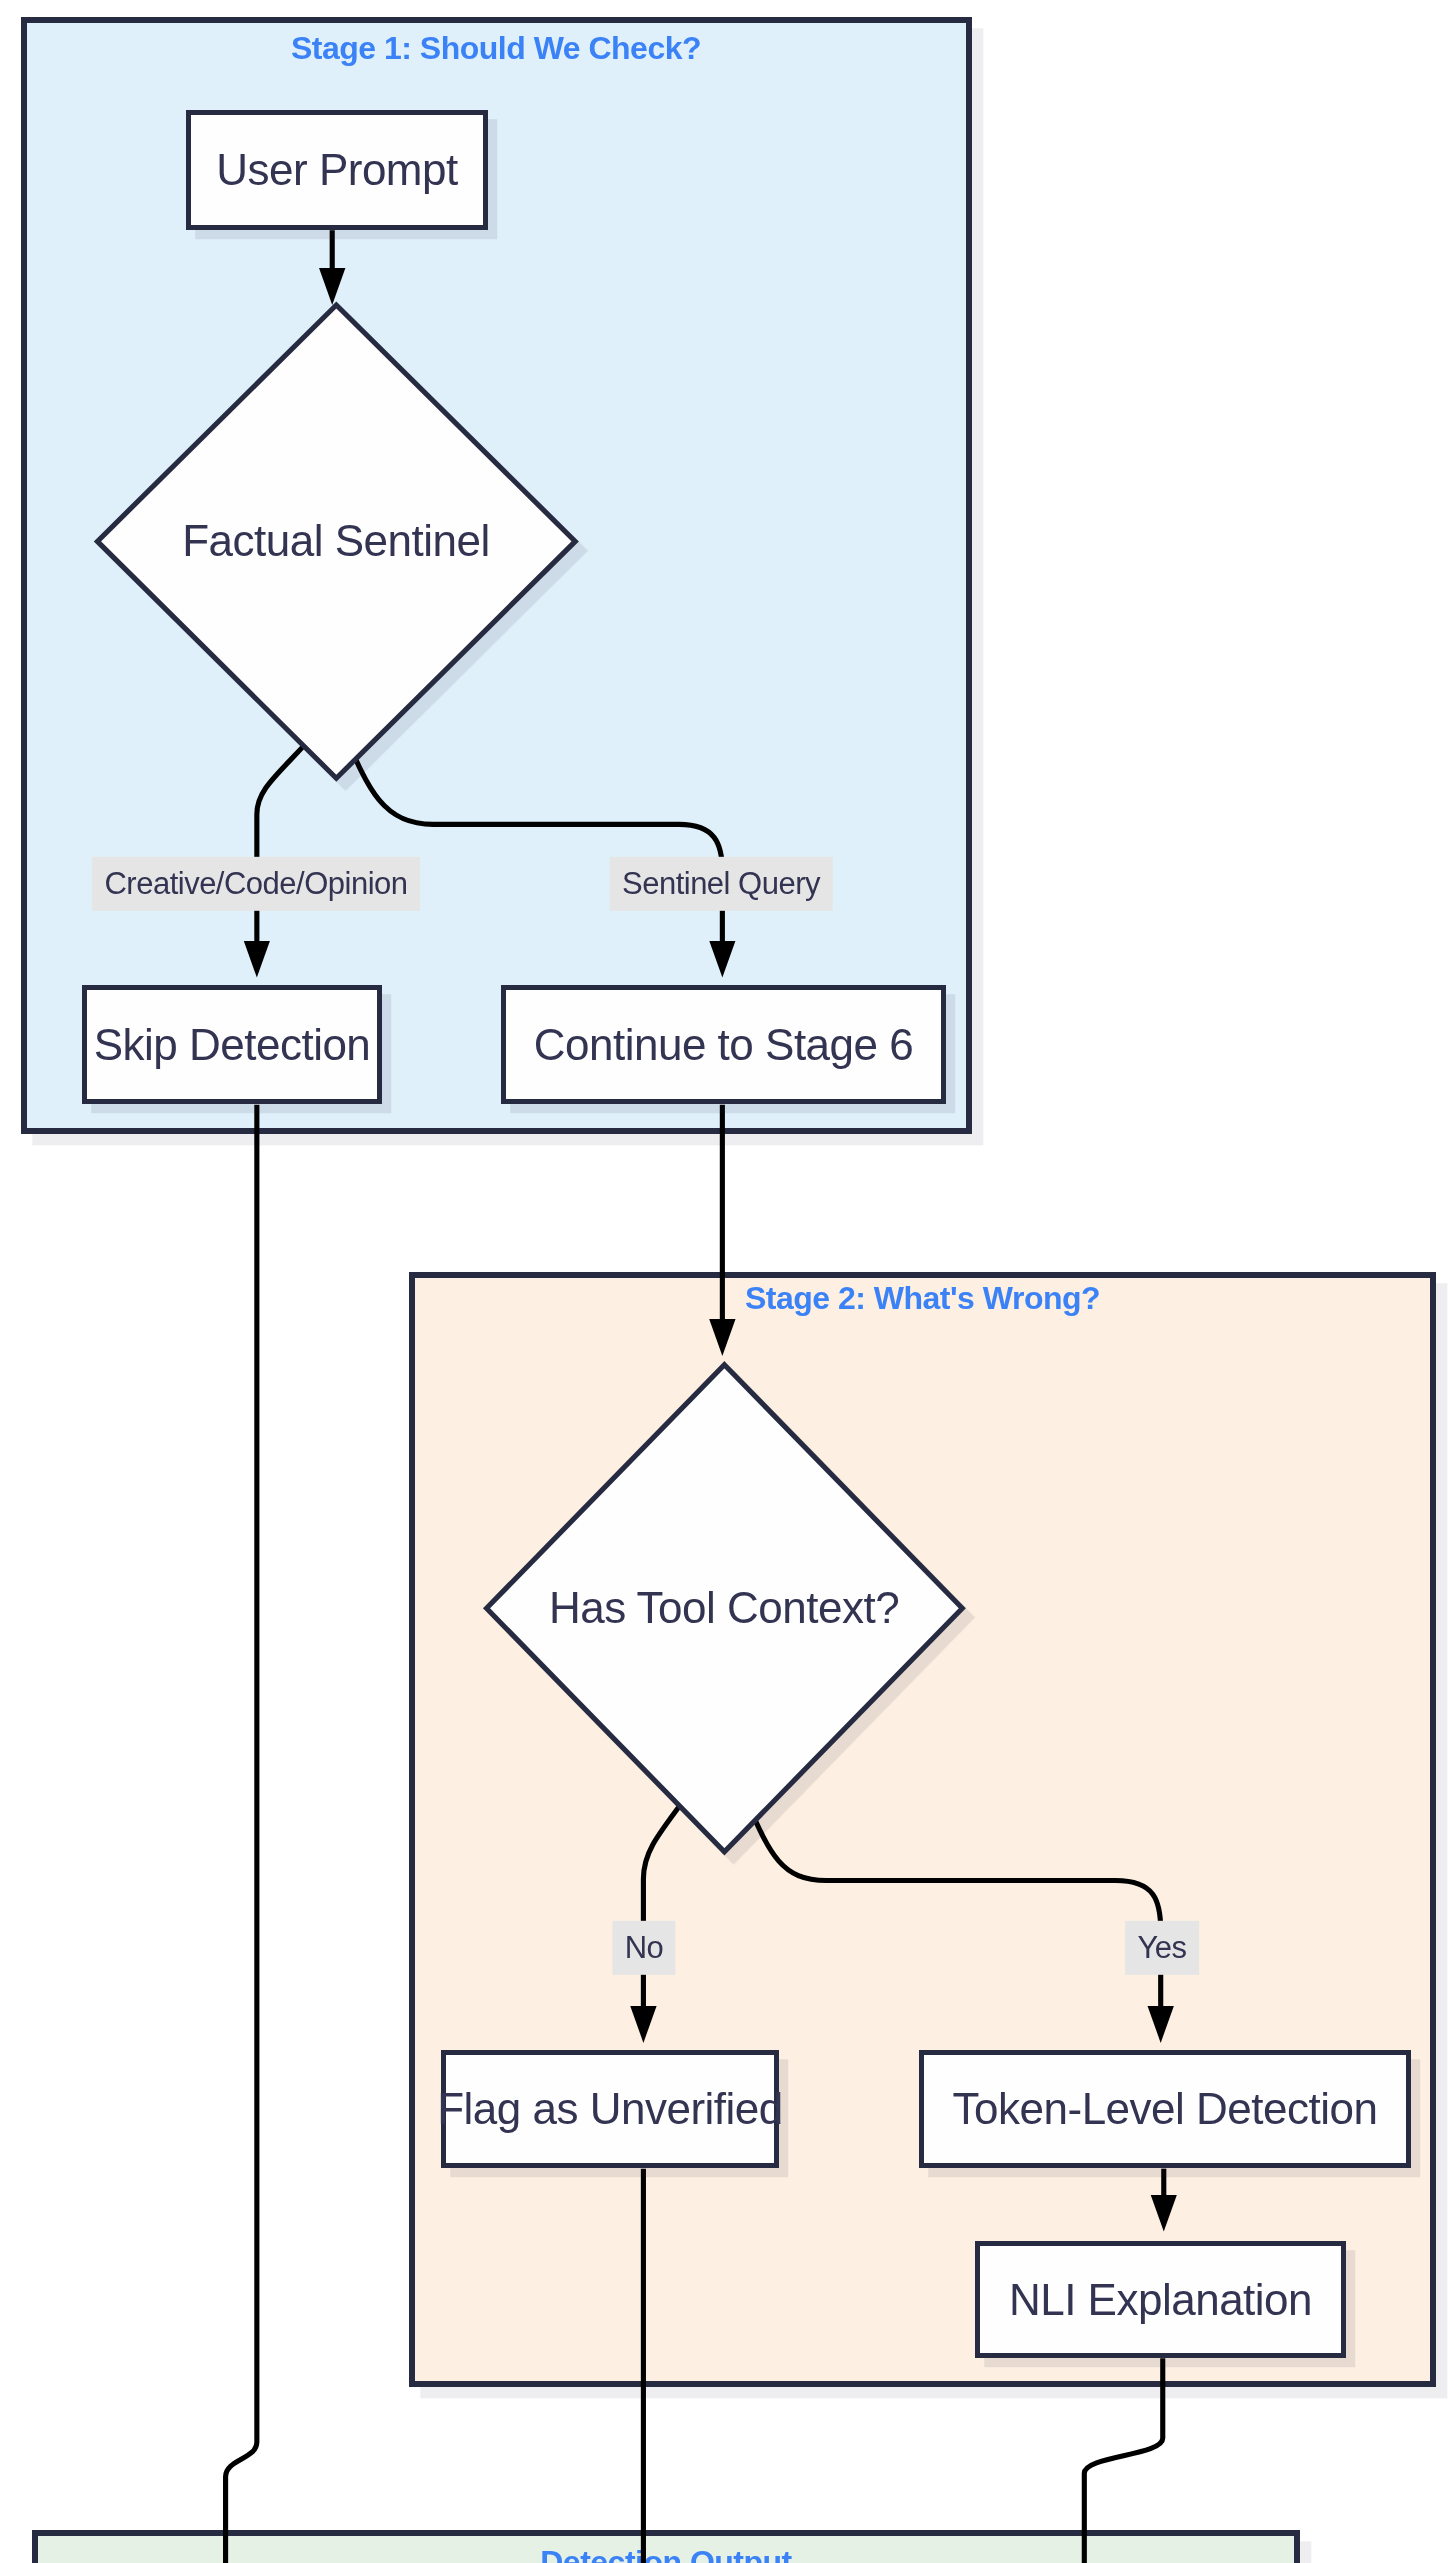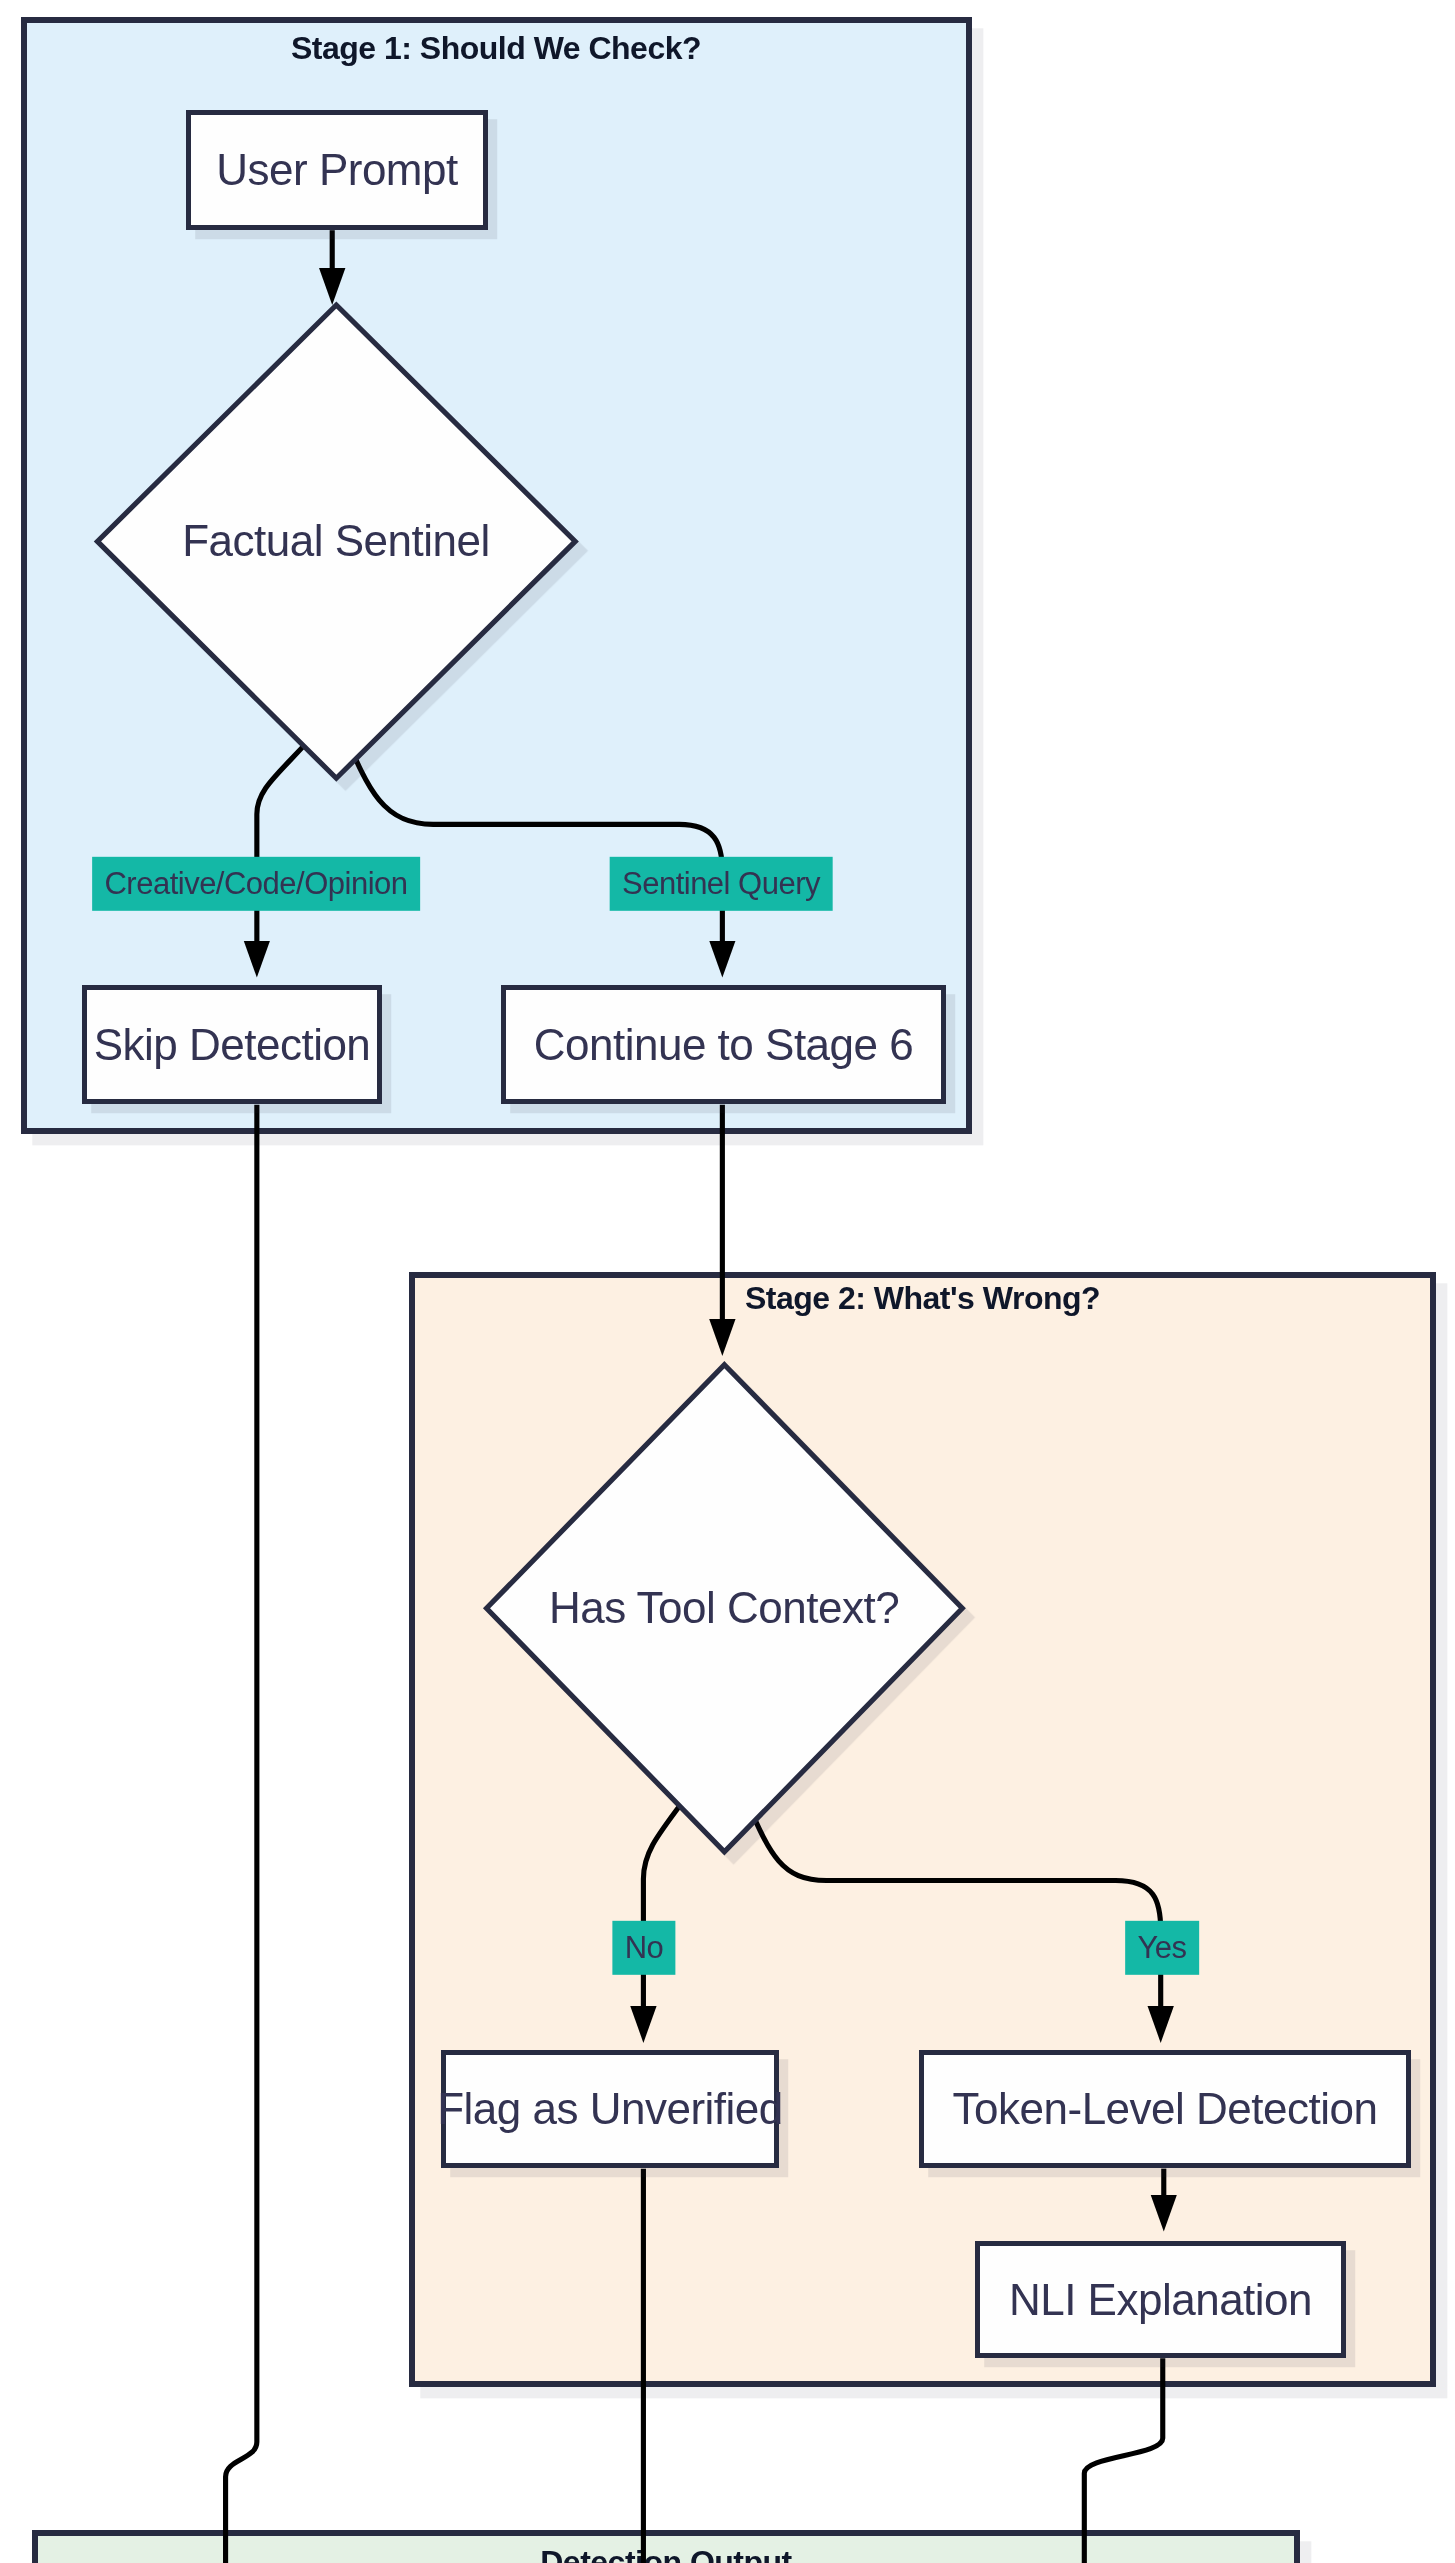--- a/index.html
+++ b/index.html
@@ -27,21 +27,21 @@
   #stage2-panel { left: 409px; top: 1272px; width: 1027px; height: 1115px; }
   #output-panel { left: 32px;  top: 2530px; width: 1268px; height: 243px;  }
   .panel-title {
     position: absolute;
     left: 0;
     width: 100%;
     text-align: center;
     font-size: 32px;
     font-weight: 600;
     letter-spacing: -0.5px;
-    color: #0f172a;
+    color: #3b82f6;
     z-index: 2;
   }
   #stage1-title { left: 20.5px;  top: 30px;   width: 951px; }
   #stage2-title { left: 409px; top: 1280px; width: 1027px; }
   #output-title { left: 32px;  top: 2544px; width: 1268px; }
   
   #edge-layer {
     position: absolute;
     left: 0; top: 0;
     width: 1456px; height: 2790px;
@@ -89,21 +89,21 @@
     transform: translate(-50%, -50%);
     z-index: 10;
     text-align: center;
   }
   #diamond1-label-wrap { left: 336px;  top: 541px; }
   #diamond2-label-wrap { left: 724px; top: 1608px; }
   
   .edge-label {
     position: absolute;
     transform: translate(-50%, -50%);
-    background: #14b8a6;
+    background: #e5e5e5;
     color: #333352;
     font-size: 31px;
     font-weight: 500;
     letter-spacing: -0.5px;
     white-space: nowrap;
     padding: 9.2px 12.3px;
     z-index: 10;
   }
   #label-creative { left: 256px;  top: 884px; }
   #label-factual  { left: 721px; top: 884px; }

